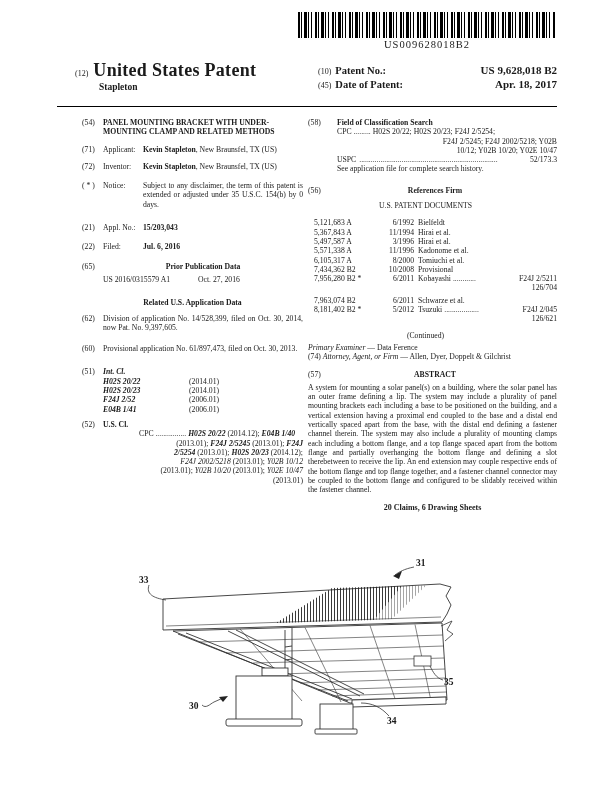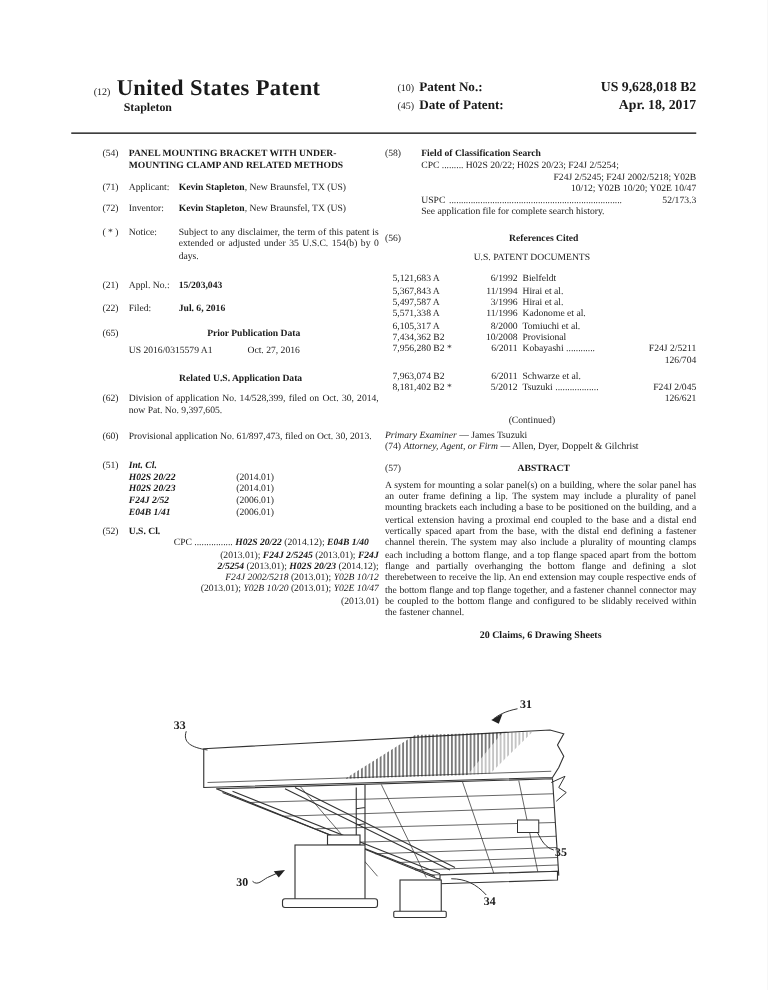--- a/index.html
+++ b/index.html
@@ -77,20 +77,24 @@
   .claims{text-align:center;font-weight:700;font-size:8px;margin-top:9px;}
   
   .figure{position:absolute;left:0;top:552px;width:614px;height:240px;}
   .figure svg text{font-family:"Liberation Serif","DejaVu Serif",serif;font-weight:700;font-size:9.5px;fill:#1a1a1a;}
 </style>
 </head>
 <body>
 
 <div class="page">
 
+  <div class="barcode-wrap">
+    <div class="barcode-bars"></div>
+    <div class="barcode-num">US009628018B2</div>
+  </div>
 
   <div class="hdr-left">
     <div class="row1">
       <span class="hnum">(12)</span>
       <span class="htitle">United States Patent</span>
     </div>
     <div class="hname">Stapleton</div>
   </div>
   <div class="hdr-right">
     <div class="hrow">
@@ -215,21 +219,21 @@
         <div class="uspc-row">
           <span>USPC</span>
           <span class="uspc-dots">........................................................................</span>
           <span>52/173.3</span>
         </div>
         <div class="mb12">See application file for complete search history.</div>
       </div>
 
       <div class="fld mb6">
         <span class="fnum" style="flex:0 0 29px;width:29px;">(56)</span>
-        <span class="fbody ctr bold" style="margin-right:24px;">References Cited</span>
+        <span class="fbody ctr bold" style="margin-right:24px;">References Firm</span>
       </div>
       <div class="ctr mb8" style="margin-right:14px;">U.S. PATENT DOCUMENTS</div>
 
       <div class="ref-row">
         <span class="ref-no">5,121,683 A</span>
         <span class="ref-date">6/1992</span>
         <span class="ref-name">
             <span>Bielfeldt</span>
           </span>
       </div>
@@ -292,21 +296,21 @@
         <span class="ref-name">
           <span>Tsuzuki</span>
           <span class="ref-dots">..................</span>
           <span class="ref-cls">F24J 2/045</span>
         </span>
       </div>
       <div class="ref-cont">126/621</div>
 
       <div class="ctr" style="margin:7px 14px 3px 0;">(Continued)</div>
 
-      <div><span class="seg-i">Primary Examiner</span><span> — James Tsuzuki</span></div>
+      <div><span class="seg-i">Primary Examiner</span><span> — Data Ference</span></div>
       <div class="mb8"><span>(74) </span><span class="seg-i">Attorney, Agent, or Firm</span><span> — Allen, Dyer, Doppelt &amp; Gilchrist</span></div>
 
       <div class="abs-head">
         <span class="fnum">(57)</span>
         <span class="abs-title">ABSTRACT</span>
       </div>
       <div class="just">A system for mounting a solar panel(s) on a building, where the solar panel has an outer frame defining a lip. The system may include a plurality of panel mounting brackets each including a base to be positioned on the building, and a vertical extension having a proximal end coupled to the base and a distal end vertically spaced apart from the base, with the distal end defining a fastener channel therein. The system may also include a plurality of mounting clamps each including a bottom flange, and a top flange spaced apart from the bottom flange and partially overhanging the bottom flange and defining a slot therebetween to receive the lip. An end extension may couple respective ends of the bottom flange and top flange together, and a fastener channel connector may be coupled to the bottom flange and configured to be slidably received within the fastener channel.</div>
 
       <div class="claims">20 Claims, 6 Drawing Sheets</div>
     </div>

